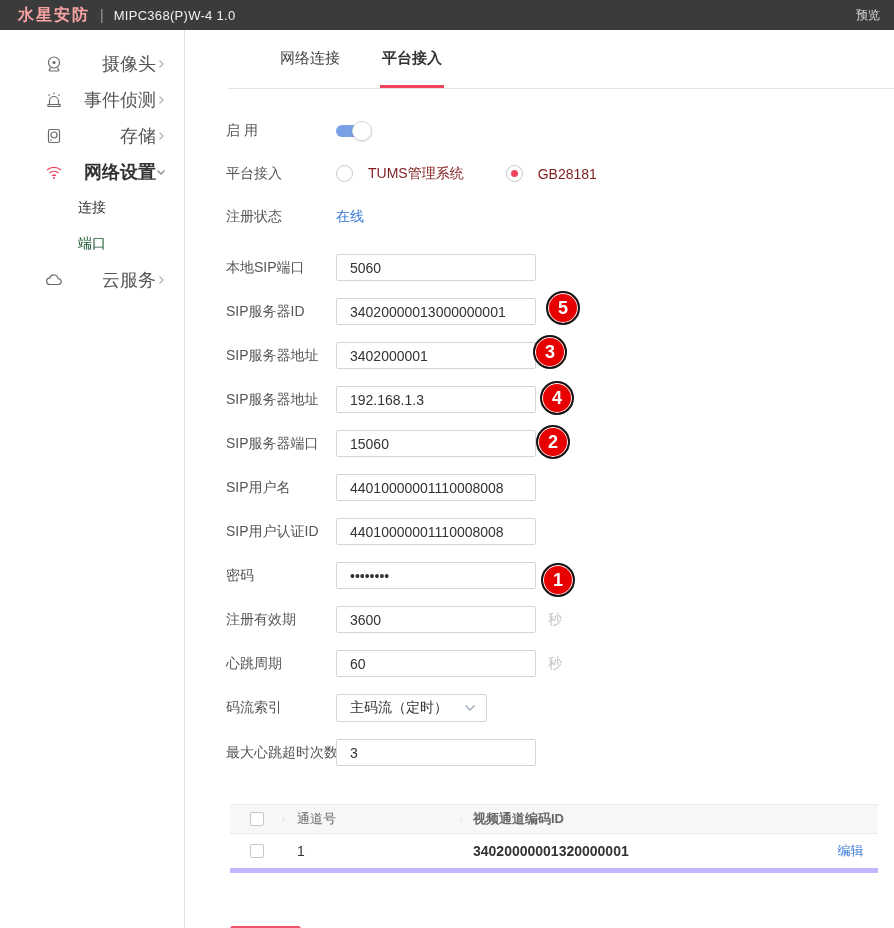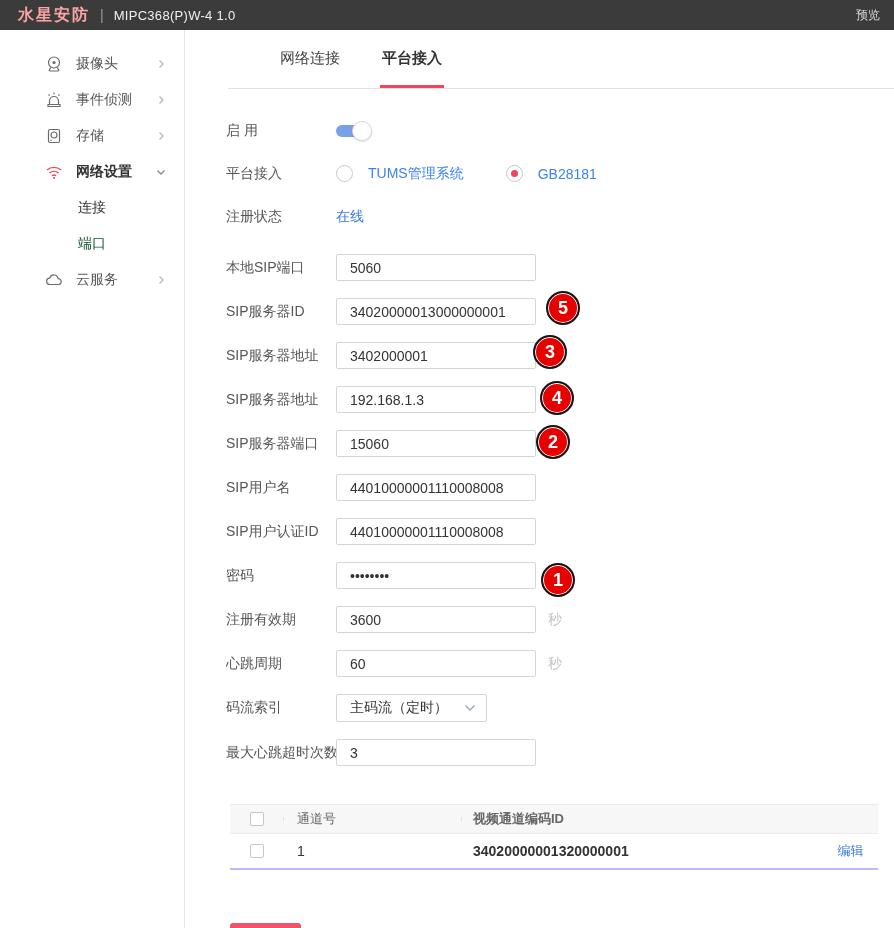--- a/index.html
+++ b/index.html
@@ -16,21 +16,21 @@
   .topbar-spacer { flex:1; }
   .preview-link { color:#d8d8d8; font-size:12px; cursor:pointer; }
 
   
   .shell { display:flex; height:898px; }
   .sidebar { width:185px; border-right:1px solid #e3e3e3; padding-top:16px; flex-shrink:0; }
   .content { flex:1; }
 
   
   .nav-item { height:36px; display:flex; align-items:center; padding:0 18px 0 45px;
-    font-size:14px; color:#555; cursor:pointer; }
+    font-size:18px; color:#555; cursor:pointer;text-align:right; }
   .nav-item .nav-icon { width:18px; height:18px; margin-right:13px; display:flex;
     align-items:center; justify-content:center; flex-shrink:0; }
   .nav-item .nav-label { flex:1; }
   .nav-item.active .nav-label { color:#333; font-weight:bold; }
   .nav-chevron { width:10px; height:10px; }
   .nav-sub { height:36px; display:flex; align-items:center; padding-left:78px;
     font-size:14px; color:#14532d; cursor:pointer; }
   .nav-sub.selected { color:#333; }
 
   
@@ -60,39 +60,39 @@
     border-radius:50%; background:#fff; border:1px solid #d8d8d8;
     box-shadow:0 1px 2px rgba(0,0,0,.15); }
 
   
   .radio-group { display:flex; align-items:center; }
   .radio-item { display:flex; align-items:center; cursor:pointer; margin-right:42px; }
   .radio-circle { width:17px; height:17px; border-radius:50%; border:1px solid #c8c8c8;
     background:#fff; margin-right:15px; position:relative; flex-shrink:0; }
   .radio-item.selected .radio-circle::after { content:""; position:absolute; left:4px;
     top:4px; width:7px; height:7px; border-radius:50%; background:#f0455a; }
-  .radio-label { font-size:14px; color:#3b82f6; }
+  .radio-label { font-size:14px; color:#7f1d1d; }
 
   .status-link { font-size:14px; color:#3b7ad9; cursor:pointer; }
 
   
   .select { width:151px; height:28px; border:1px solid #d5d5d5; border-radius:2px;
     display:flex; align-items:center; padding:0 10px 0 13px; font-size:14px; color:#333;
     cursor:pointer; }
   .select .sel-text { flex:1; }
 
   
   .badge { position:absolute; width:34px; height:34px; border-radius:50%;
     background:#e60000; border:2px solid #151515; color:#fff; font-size:18px;
     font-weight:bold; display:flex; align-items:center; justify-content:center;
     box-shadow:0 0 0 1px #fff inset; z-index:5; }
 
   
   .table { margin:38px 16px 16px 45px; width:648px; border-top:1px solid #ececec;
-    border-bottom:2px solid #c4b5fd; font-size:13px; }
+    border-bottom:5px solid #c4b5fd; font-size:13px; }
   .t-head { display:flex; align-items:center; height:29px; background:#f7f7f7;
     border-bottom:1px solid #ececec; color:#666; }
   .t-row { display:flex; align-items:center; height:34px; background:#fff; color:#333;
     font-size:14px; }
   .c-check { width:53px; display:flex; align-items:center; justify-content:center; }
   .c-chan { width:178px; padding-left:14px; position:relative; }
   .c-id { width:362px; padding-left:12px; position:relative;font-weight:bold; }
   .c-act { width:55px; text-align:center; position:relative; }
   .t-head .c-chan::before, .t-head .c-id::before, .t-head .c-act::before {
     content:""; position:absolute; left:0; top:7px; bottom:7px; width:1px; background:#e0e0e0; }

